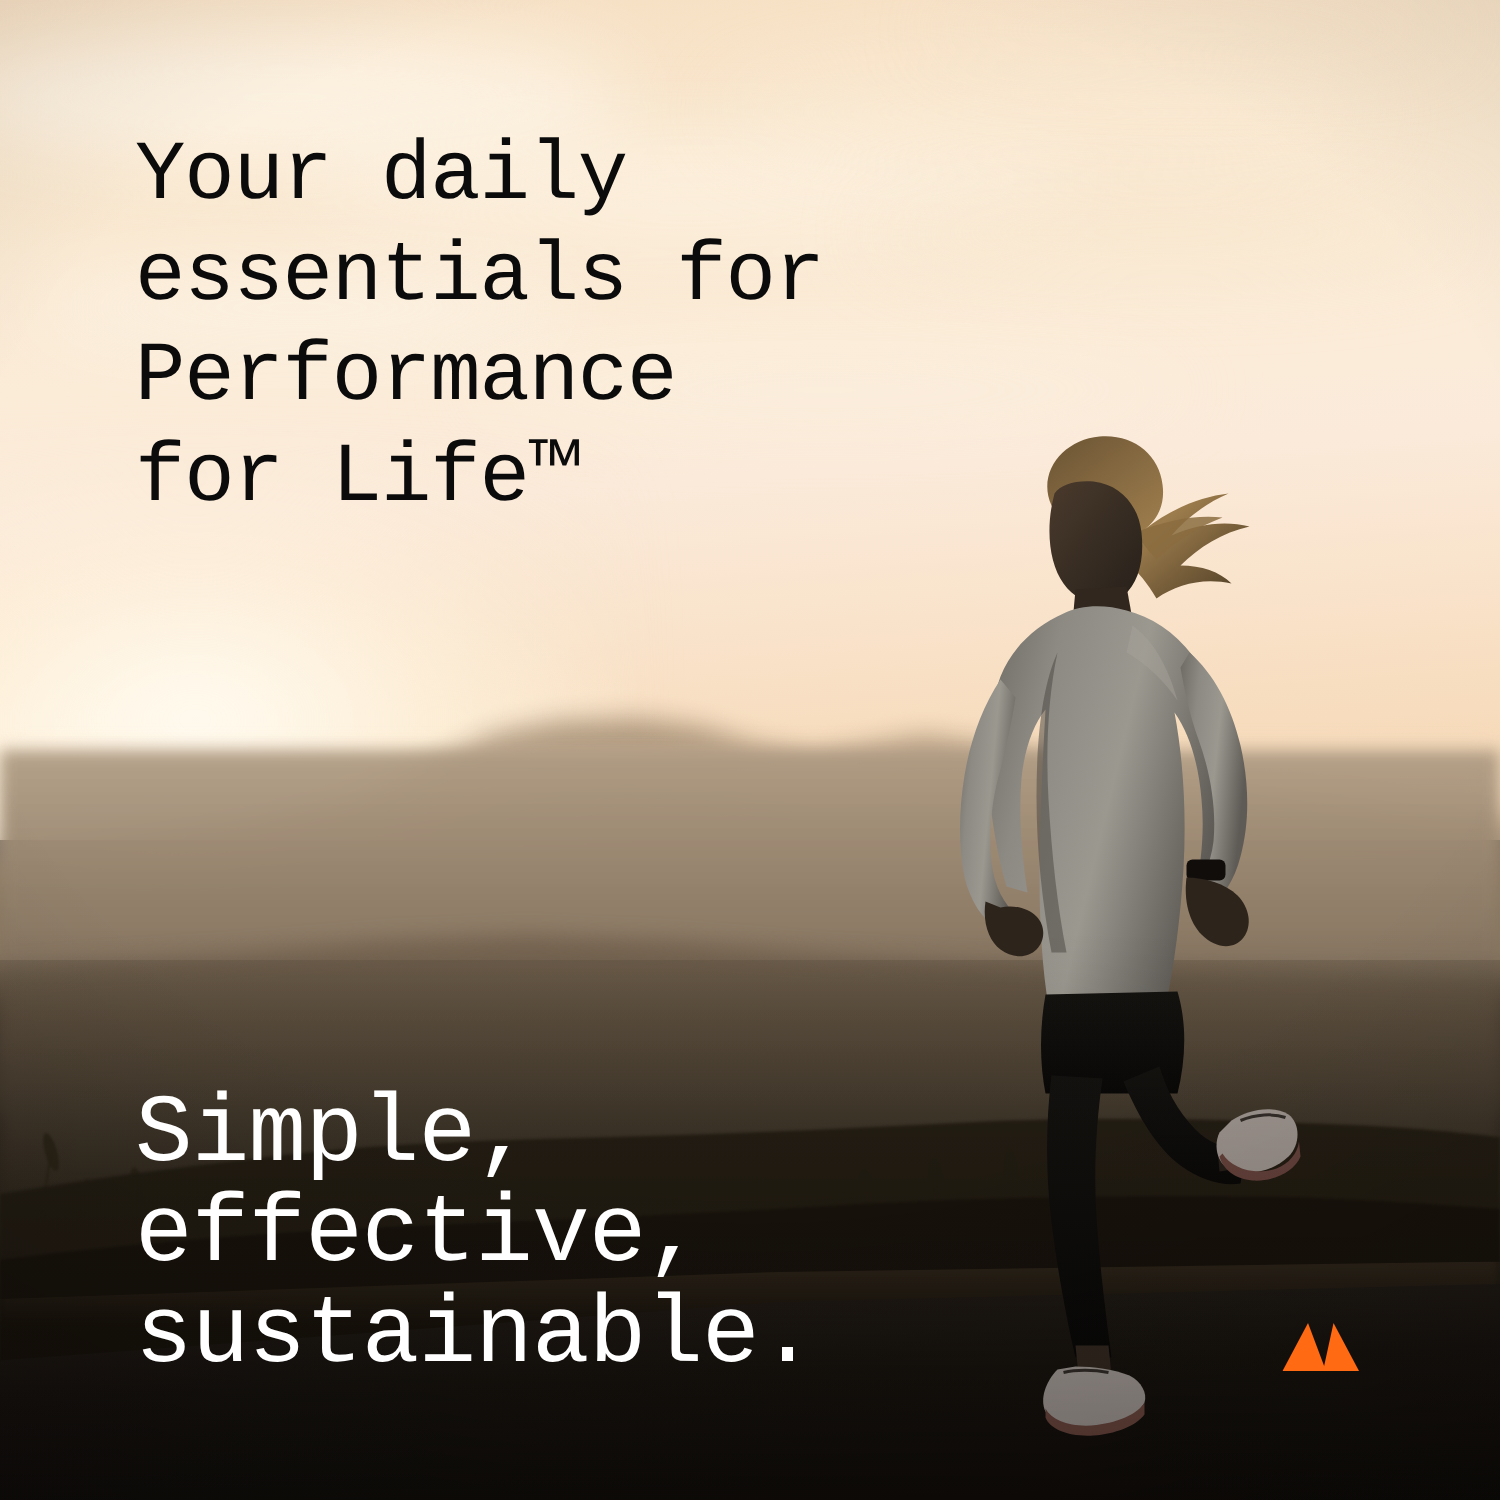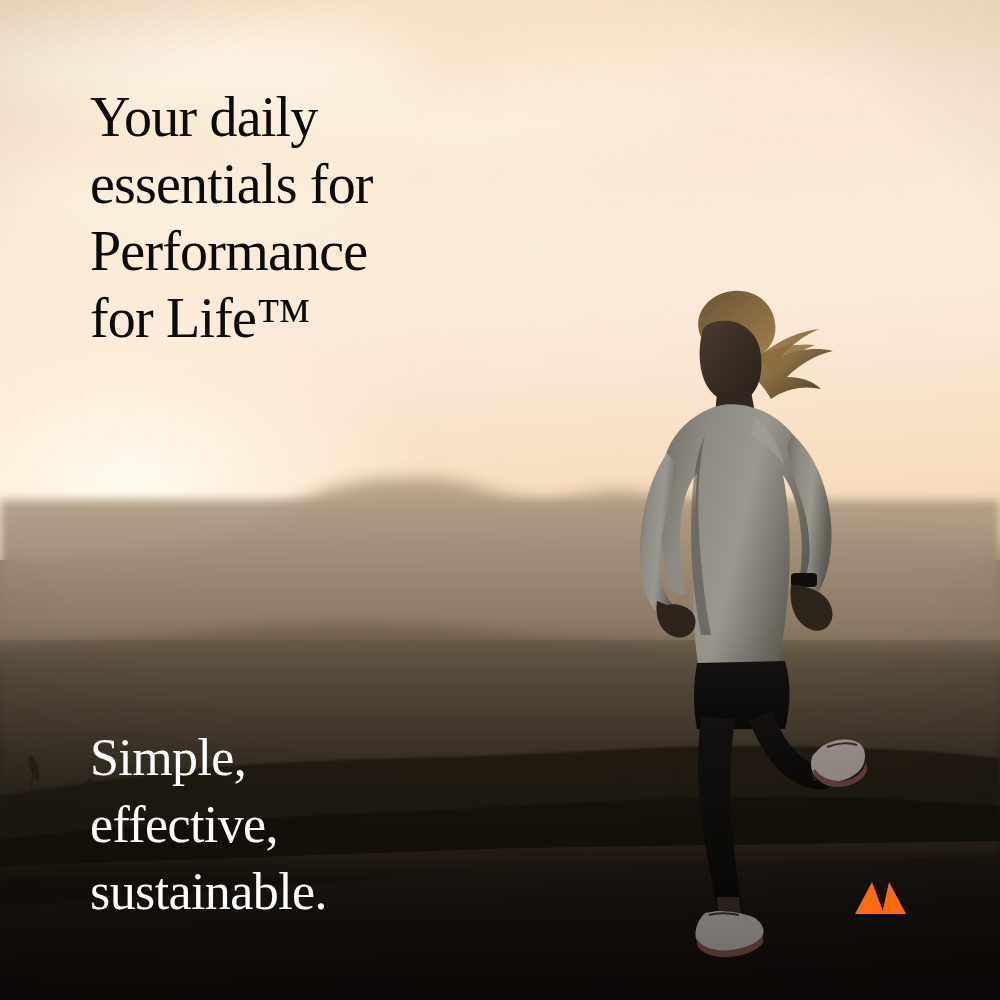--- a/index.html
+++ b/index.html
@@ -5,21 +5,21 @@
   html, body {
     margin: 0;
     padding: 0;
     background: #000;
   }
   #ad {
     position: relative;
     width: 1000px;
     height: 1000px;
     overflow: hidden;
-    font-family: Liberation Serif, serif;
+    font-family: Liberation Mono, monospace;
     background: #0a0705;
   }
 
   
   .scene {
     position: absolute;
     inset: 0;
     overflow: hidden;
   }
 
@@ -175,21 +175,21 @@
     font-weight: 400;
     letter-spacing: -0.8px;
     white-space: pre-line;
   }
   .subline {
     position: absolute;
     left: 90px;
     top: 724px;
     width: 560px;
     color: #ffffff;
-    font-size: 52px;
+    font-size: 64px;
     line-height: 67px;
     font-weight: 400;
     letter-spacing: -0.6px;
     white-space: pre-line;
   }
 
   
   .logo {
     position: absolute;
     left: 855px;

